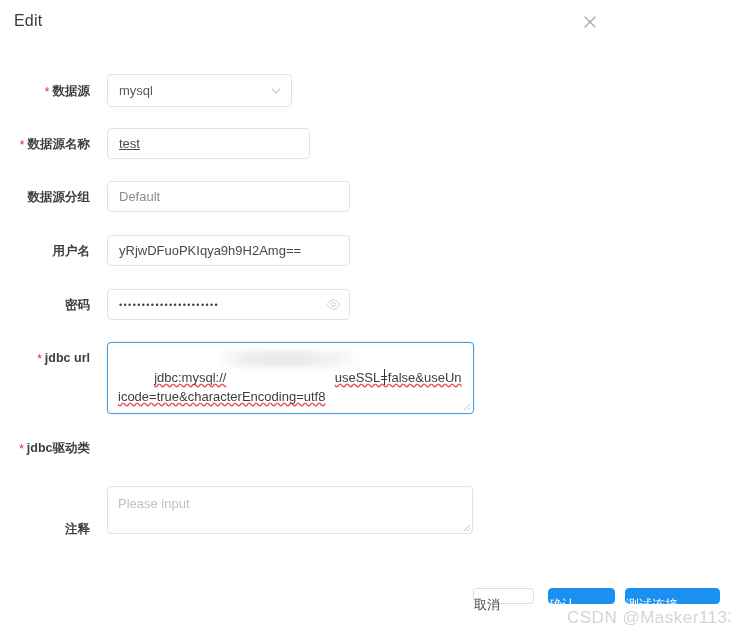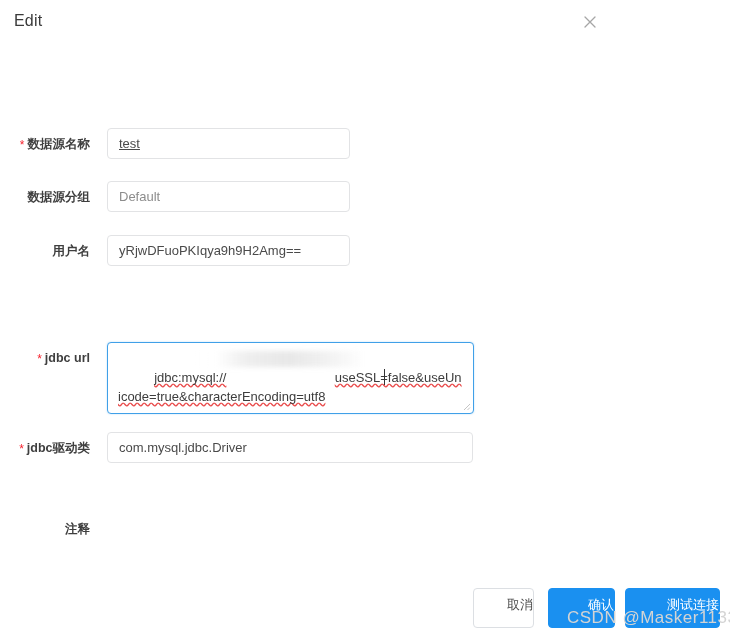--- a/index.html
+++ b/index.html
@@ -236,27 +236,27 @@
   .footer {
     position: absolute;
     left: 0;
     top: 588px;
     width: 730px;
     height: 36px;
   }
   .btn {
     position: absolute;
     box-sizing: border-box;
-    height: 40px;
+    height: 16px;
     border-radius: 4px;
     font-family: "Liberation Sans", sans-serif;
     font-size: 13px;
     cursor: pointer;
     line-height: 31px;
-    text-align: right;
+    text-align: left;
     user-select: none;
   }
   .btn-default {
     background: #ffffff;
     border: 1px solid #dcdfe3;
     color: #4a4a4a;
   }
   .btn-primary {
     background: #1a90f0;
     border: 1px solid #1a90f0;
@@ -282,27 +282,42 @@
 
   <div class="dialog-header">
     <div class="dialog-title">Edit</div>
     <div class="close-btn">
       <svg viewBox="0 0 20 20" width="20" height="20" aria-hidden="true">
         <path d="M5 5 L15 15 M15 5 L5 15" stroke="currentColor" stroke-width="1.3" fill="none" stroke-linecap="round"></path>
       </svg>
     </div>
   </div>
 
+  <div class="form-row" style="top:74px; height:36px;">
+    <div class="field-label" style="top:9px;">
+      <span class="req-star">*</span><span>数据源</span>
+    </div>
+    <div class="control" style="top:0;">
+      <div class="select-box">
+        <span class="select-value">mysql</span>
+        <span class="chev">
+          <svg viewBox="0 0 12 12" width="12" height="12" aria-hidden="true">
+            <path d="M2 4 L6 8.2 L10 4" stroke="currentColor" stroke-width="1.1" fill="none" stroke-linecap="round" stroke-linejoin="round"></path>
+          </svg>
+        </span>
+      </div>
+    </div>
+  </div>
 
   <div class="form-row" style="top:128px; height:34px;">
     <div class="field-label" style="top:8px;">
       <span class="req-star">*</span><span>数据源名称</span>
     </div>
     <div class="control" style="top:0;">
-      <input class="txt-input" style="width: 243px; text-decoration: underline;" type="text" value="test">
+      <input class="txt-input" style="width: 203px; text-decoration: underline;" type="text" value="test">
     </div>
   </div>
 
   <div class="form-row" style="top:181px; height:34px;padding-left:48px;">
     <div class="field-label" style="top:8px;">
       <span>数据源分组</span>
     </div>
     <div class="control" style="top:0;">
       <input class="txt-input muted" style="width: 243px;" type="text" value="Default">
     </div>
@@ -310,20 +325,36 @@
 
   <div class="form-row" style="top:235px; height:34px;">
     <div class="field-label" style="top:8px;">
       <span>用户名</span>
     </div>
     <div class="control" style="top:0;">
       <input class="txt-input" style="width: 243px;" type="text" value="yRjwDFuoPKIqya9h9H2Amg==">
     </div>
   </div>
 
+  <div class="form-row" style="top:289px; height:34px;">
+    <div class="field-label" style="top:8px;">
+      <span>密码</span>
+    </div>
+    <div class="control" style="top:0;">
+      <div class="pwd-wrap">
+        <div class="pwd-dots">••••••••••••••••••••••</div>
+        <span class="eye-icon">
+          <svg viewBox="0 0 16 16" width="15" height="15" aria-hidden="true">
+            <path d="M1.2 8 C3.2 4.4 5.6 3 8 3 C10.4 3 12.8 4.4 14.8 8 C12.8 11.6 10.4 13 8 13 C5.6 13 3.2 11.6 1.2 8 Z" fill="none" stroke="currentColor" stroke-width="1"></path>
+            <circle cx="8" cy="8" r="2.2" fill="none" stroke="currentColor" stroke-width="1"></circle>
+          </svg>
+        </span>
+      </div>
+    </div>
+  </div>
 
   <div class="form-row" style="top:342px; height:70px;">
     <div class="field-label" style="top:9px;">
       <span class="req-star">*</span><span>jdbc url</span>
     </div>
     <div class="control" style="top:0;">
       <div class="url-box-wrap">
         <textarea class="ta focused" style="width: 367px; height: 72px;" spellcheck="false"></textarea>
         <div class="url-text">
           <span class="squig">jdbc:mysql://</span><span>                              </span><span class="squig">useSSL=false&amp;useUnicode=true&amp;characterEncoding=utf8</span>
@@ -336,28 +367,35 @@
           </svg>
         </span>
       </div>
     </div>
   </div>
 
   <div class="form-row" style="top:432px; height:34px;">
     <div class="field-label" style="top:8px;">
       <span class="req-star">*</span><span>jdbc驱动类</span>
     </div>
-    <div class="control" style="top:0;">
-      <input class="txt-input" style="width: 366px;" type="text" value="com.mysql.jdbc.Driver">
-    </div>
   </div>
 
   <div class="form-row" style="top:486px; height:50px;">
     <div class="field-label" style="top:8px;margin-top:27px;">
       <span>注释</span>
+    </div>
+    <div class="control" style="top:0;">
+      <div style="position:relative; width:366px;">
+        <textarea class="ta" style="width: 366px; height: 48px;" spellcheck="false" placeholder="Please input"></textarea>
+        <span class="resize-grip">
+          <svg viewBox="0 0 10 10" width="10" height="10" aria-hidden="true">
+            <path d="M9 3 L3 9 M9 6.5 L6.5 9" stroke="currentColor" stroke-width="0.9" fill="none"></path>
+          </svg>
+        </span>
+      </div>
     </div>
   </div>
 
   <div class="footer">
     <div class="btn btn-default" style="left:473px; top:0; width:61px;">取消</div>
     <div class="btn btn-primary" style="left:625px; top:0; width:95px;">测试连接</div>
     <div class="btn btn-primary" style="left:548px; top:0; width:67px;">确认</div>
   </div>
 
   <div class="watermark">CSDN @Masker1133</div>

